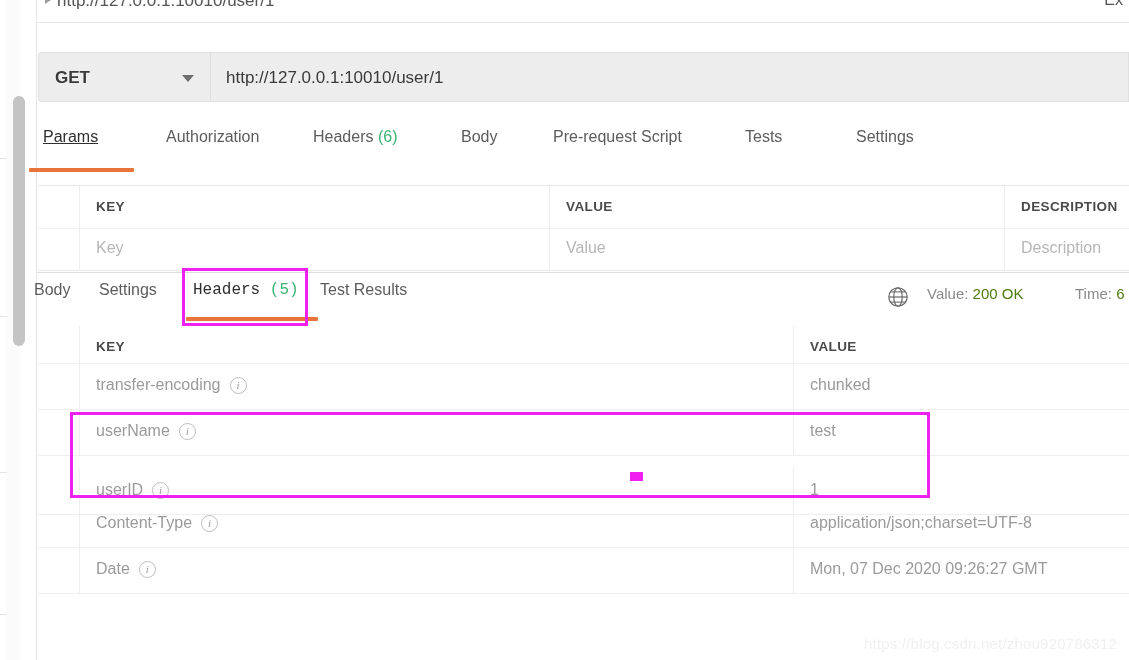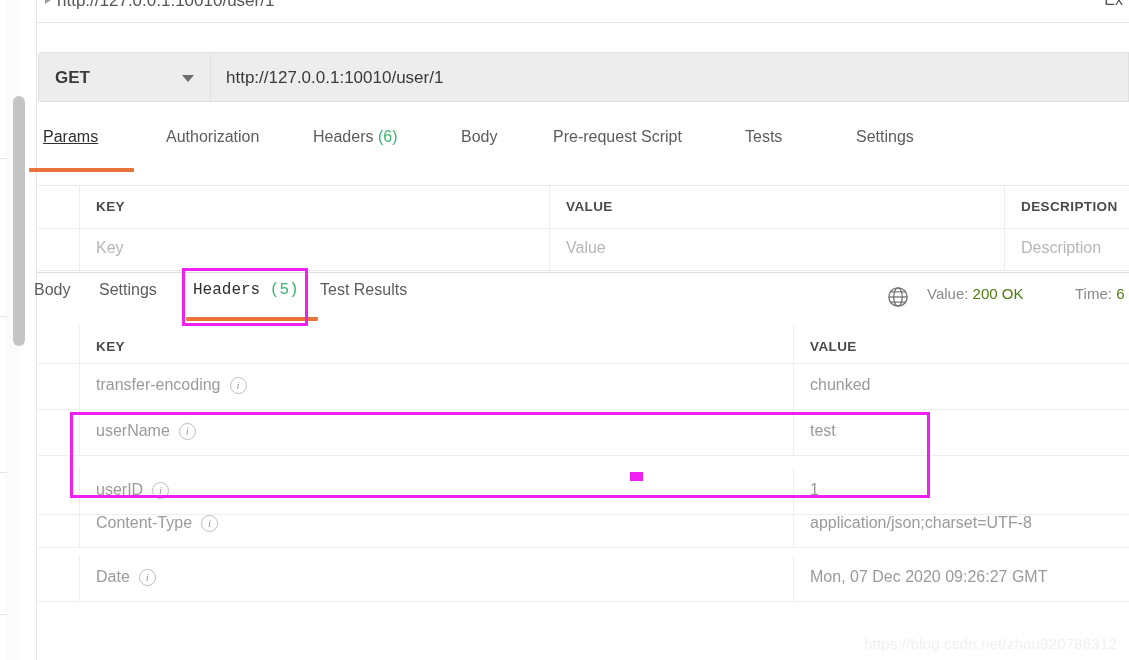--- a/index.html
+++ b/index.html
@@ -244,21 +244,21 @@
     <div class="hrow" style="top:176px;">
       <div class="hcell c-pad"></div>
       <div class="hcell c-k">
           <span class="txt"><span>Content-Type</span><span class="info-i">i</span></span>
         </div>
       <div class="hcell c-v">
           <span class="txt">application/json;charset=UTF-8</span>
         </div>
     </div>
 
-    <div class="hrow" style="top:230px;text-decoration:underline;">
+    <div class="hrow" style="top:222px;text-decoration:underline;">
       <div class="hcell c-pad"></div>
       <div class="hcell c-k">
           <span class="txt"><span>Date</span><span class="info-i">i</span></span>
         </div>
       <div class="hcell c-v">
           <span class="txt">Mon, 07 Dec 2020 09:26:27 GMT</span>
         </div>
     </div>
   </div>
 

